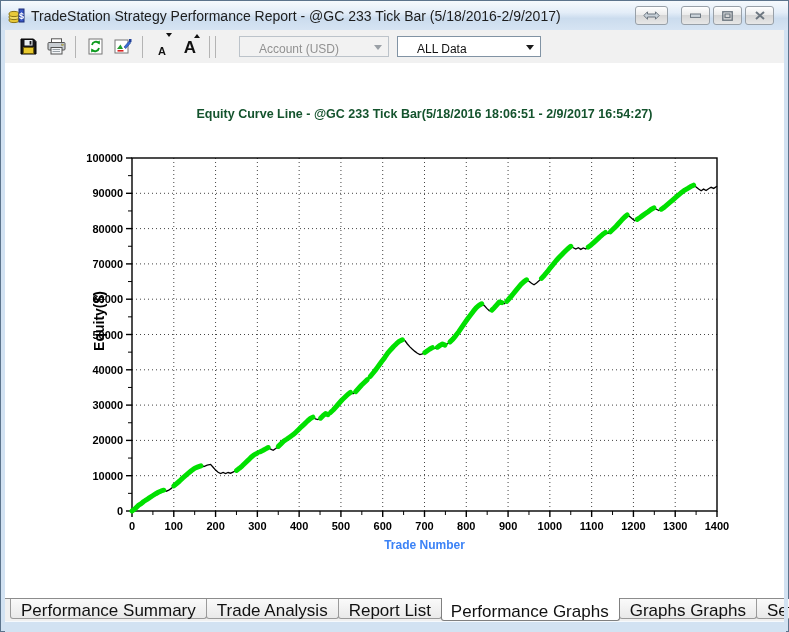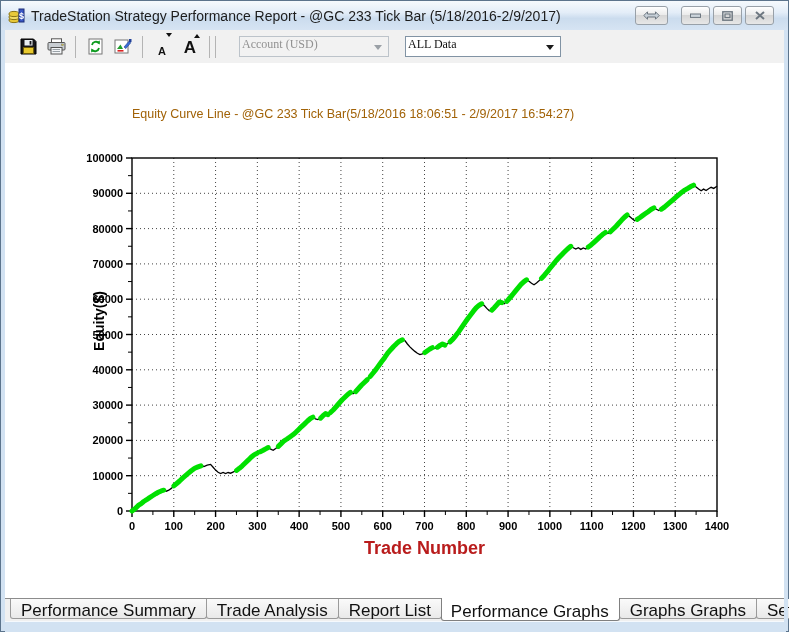--- a/index.html
+++ b/index.html
@@ -26,38 +26,38 @@
   .tbtn:first-child{margin-left:10px;}
   .tsep{width:1px;height:22px;background:#b4b4b4;margin:0 5px;}
   .fontbtn{position:relative;font-weight:bold;color:#111;display:flex;align-items:flex-end;justify-content:center;}
   .fontbtn .tri{position:absolute;top:2px;right:3px;width:0;height:0;}
   .tri.down{border-left:3.5px solid transparent;border-right:3.5px solid transparent;border-top:4px solid #111;}
   .tri.up{border-left:3.5px solid transparent;border-right:3.5px solid transparent;border-bottom:4px solid #111;}
   .a-small{font-size:11px;padding-bottom:5px;}
   .a-big{font-size:17px;padding-bottom:3px;}
 
   .combo{position:relative;height:21px;box-sizing:border-box;background:#fff;border:1px solid #8193a4;
-    display:flex;align-items:flex-start;font-size:12px;color:#111;padding-left:2px;font-family:Liberation Serif, serif;}
+    display:flex;align-items:flex-end;font-size:12px;color:#111;padding-left:19px;}
   .combo .carr{position:absolute;right:6px;top:8px;width:0;height:0;
     border-left:4px solid transparent;border-right:4px solid transparent;border-top:5px solid #1a1a1a;}
   .combo.disabled{background:#f2f2f2;border-color:#bcc3ca;color:#919191;}
   .combo.disabled .carr{border-top-color:#9aa0a6;}
   .combo.account{width:150px;margin-left:18px;}
-  .combo.alldata{width:156px;margin-left:16px;}
+  .combo.alldata{width:144px;margin-left:8px;}
 
   
   .content{position:absolute;left:4px;top:62px;width:781px;height:535px;background:#ffffff;}
   .combo.graphsel{position:absolute;left:14px;top:9px;width:252px;height:22px;border-color:#7d8f9f;}
 
-  .chart-title{position:absolute;left:127px;top:44px;width:585px;
-    font-size:12.5px;font-weight:normal;color:#a16207;}
+  .chart-title{position:absolute;left:127px;top:44px;width:585px;text-align:center;
+    font-size:12.5px;font-weight:bold;color:#14532d;}
   .y-title{position:absolute;left:34px;top:250px;width:120px;text-align:center;
     font-size:14px;font-weight:bold;color:#000;transform:rotate(-90deg);transform-origin:center;}
   .x-title{position:absolute;left:127px;top:475px;width:585px;text-align:center;
-    font-size:18px;font-weight:bold;color:#b91c1c;}
+    font-size:12px;font-weight:bold;color:#3b82f6;}
   #chart-svg{position:absolute;left:0;top:0;}
   #chart-svg text.tick{font-family:"Liberation Sans",sans-serif;font-size:11px;font-weight:bold;fill:#000;}
 
   
   .tabstrip{position:absolute;left:4px;top:597px;width:781px;height:23px;background:#f0f0f0;
     border-top:1px solid #8c8c8c;display:flex;align-items:flex-start;}
   .tab{box-sizing:border-box;height:20px;margin-left:-1px;padding:2px 10px 0 10px;font-size:17px;color:#111;
     background:linear-gradient(#fafafa,#e9e9e9);border:1px solid #9a9a9a;border-top:none;
     border-radius:0 0 3px 3px;white-space:nowrap;cursor:default;}
   .tab:first-child{margin-left:5px;}

